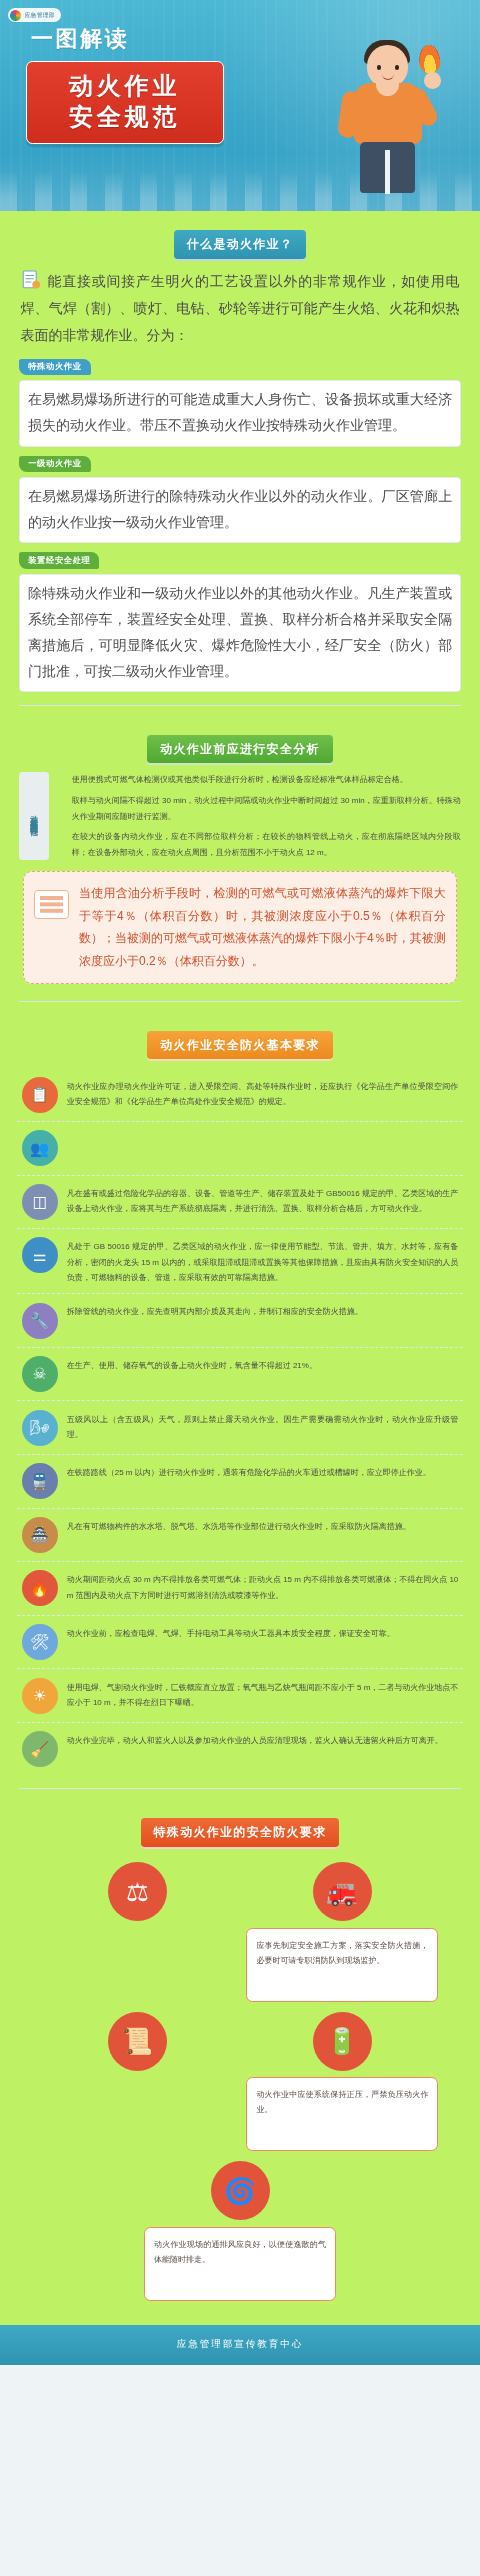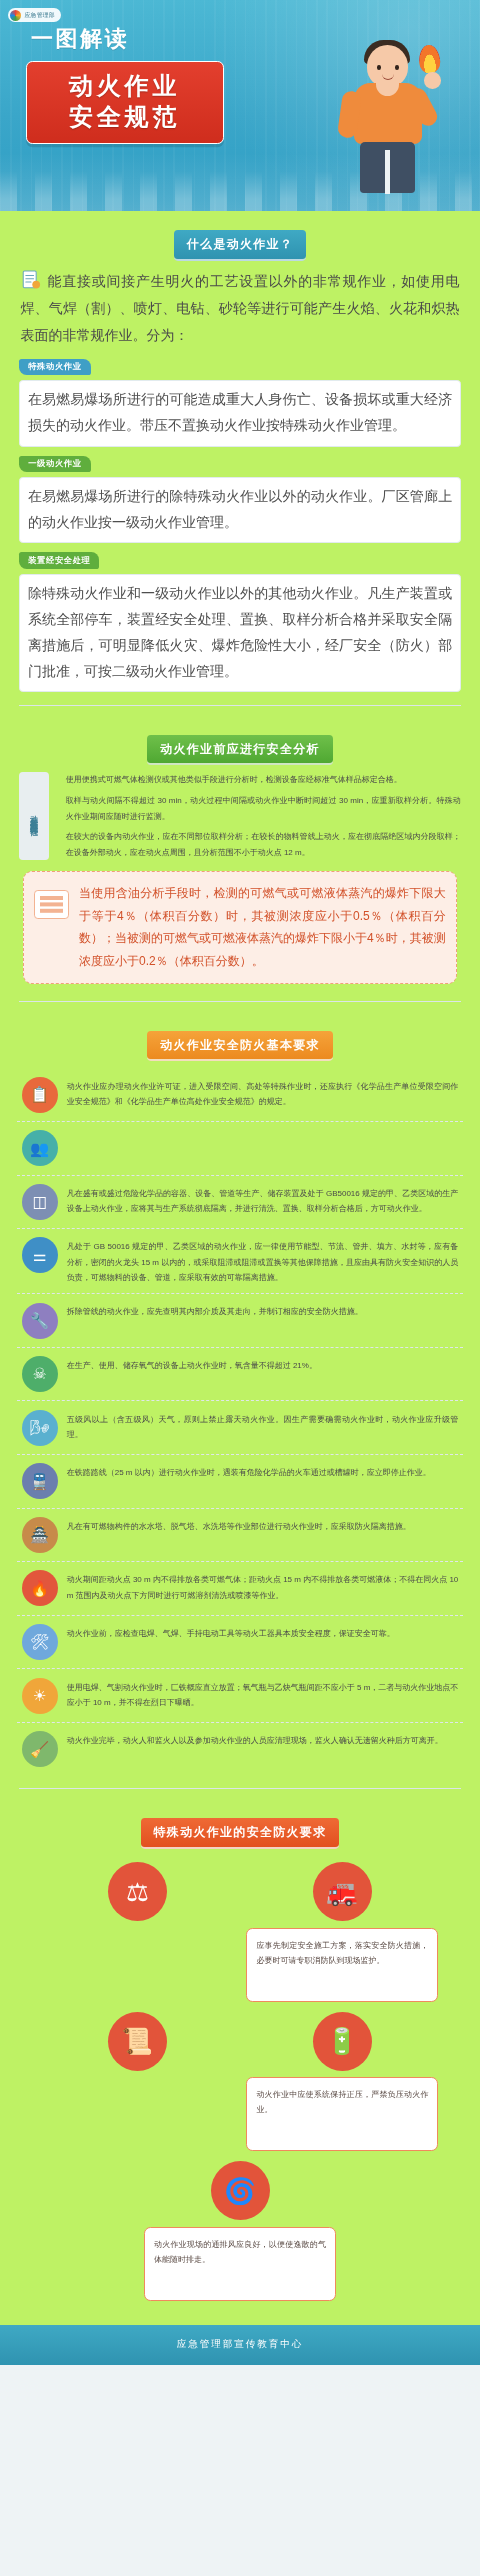--- a/index.html
+++ b/index.html
@@ -129,21 +129,21 @@
   .subcard .sub-body {
     margin-top: 5.1px;
     font-size: 14px; line-height: 1.85; color: #4e4e4e; text-align: justify;
     padding: 6.4px 7.7px;
     background: #fff;
     border-radius: 3.8px;
     border: 0.6px solid #e2ebee;
   }
 
   
-  .lblrow { display: flex; gap: 17px; align-items: stretch; margin: 6.4px 2.6px 0; }
+  .lblrow { display: flex; gap: 23px; align-items: stretch; margin: 6.4px 2.6px 0; }
   .lbl-vert {
     flex: 0 0 29.5px;
     background: #e8eef0;
     border-radius: 3.8px;
     color: #3c7f96;
     font-size: 7.7px; font-weight: bold; line-height: 1.45;
     display: flex; align-items: center; justify-content: center;
     text-align: center;
     padding: 3.8px 2.6px;
     writing-mode: vertical-rl;

